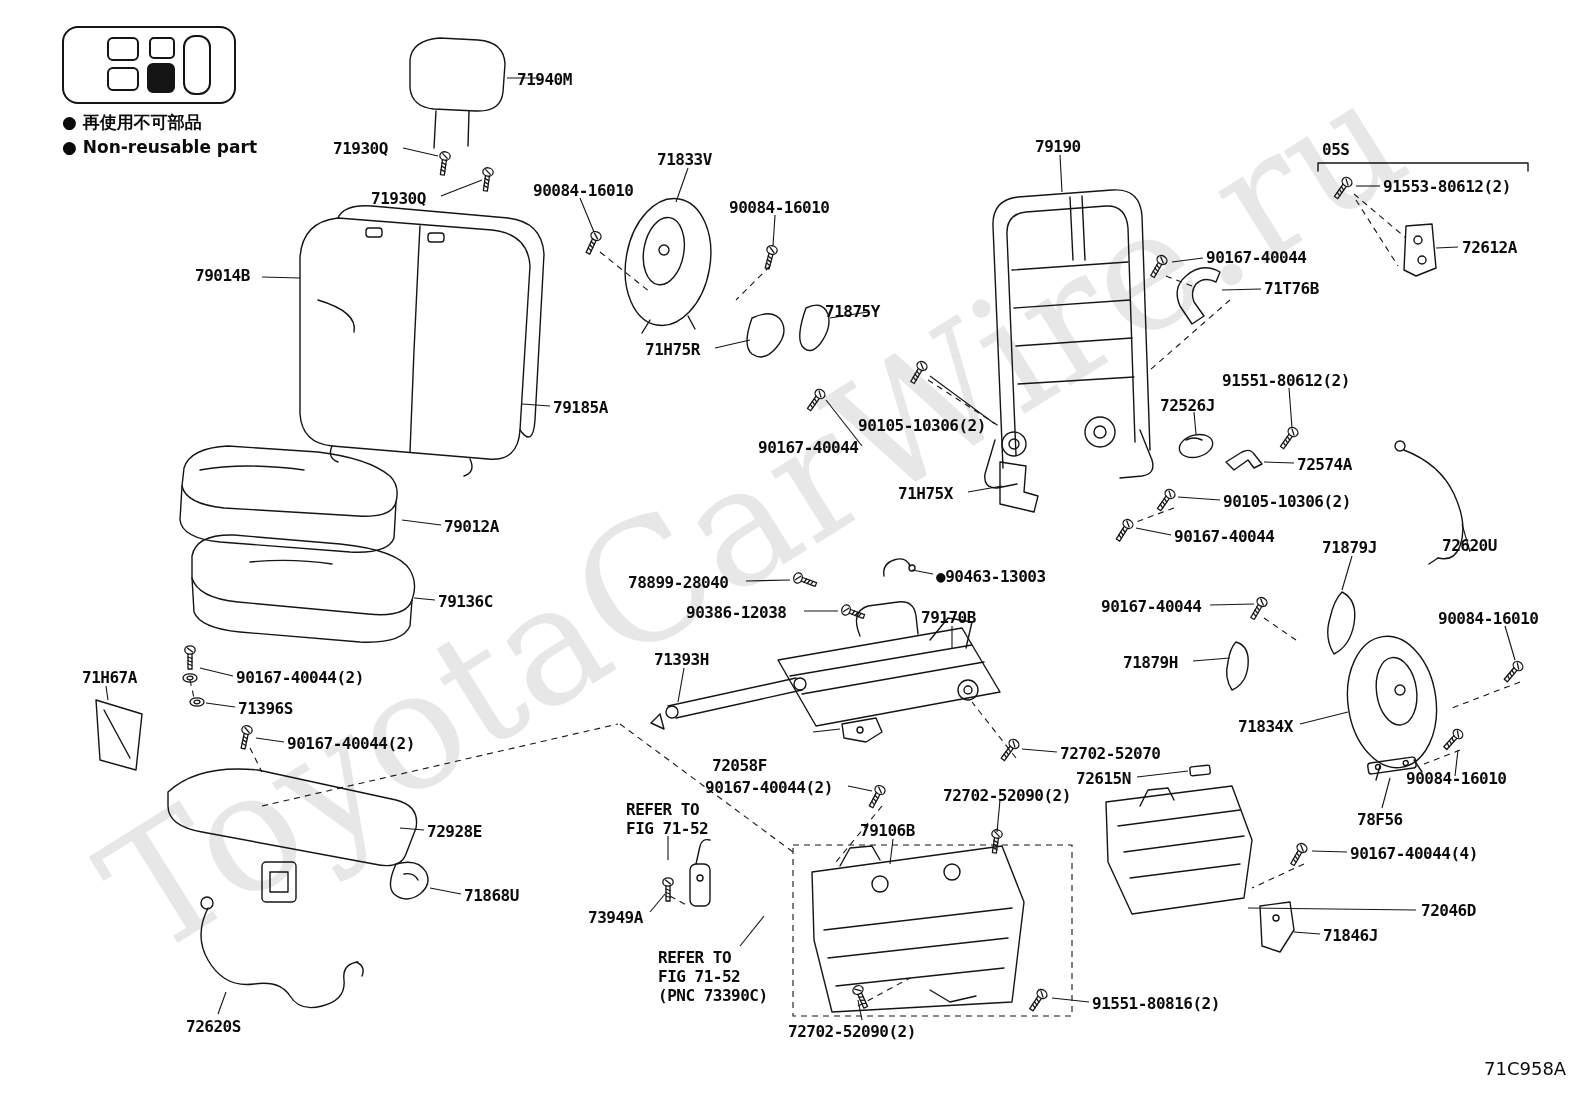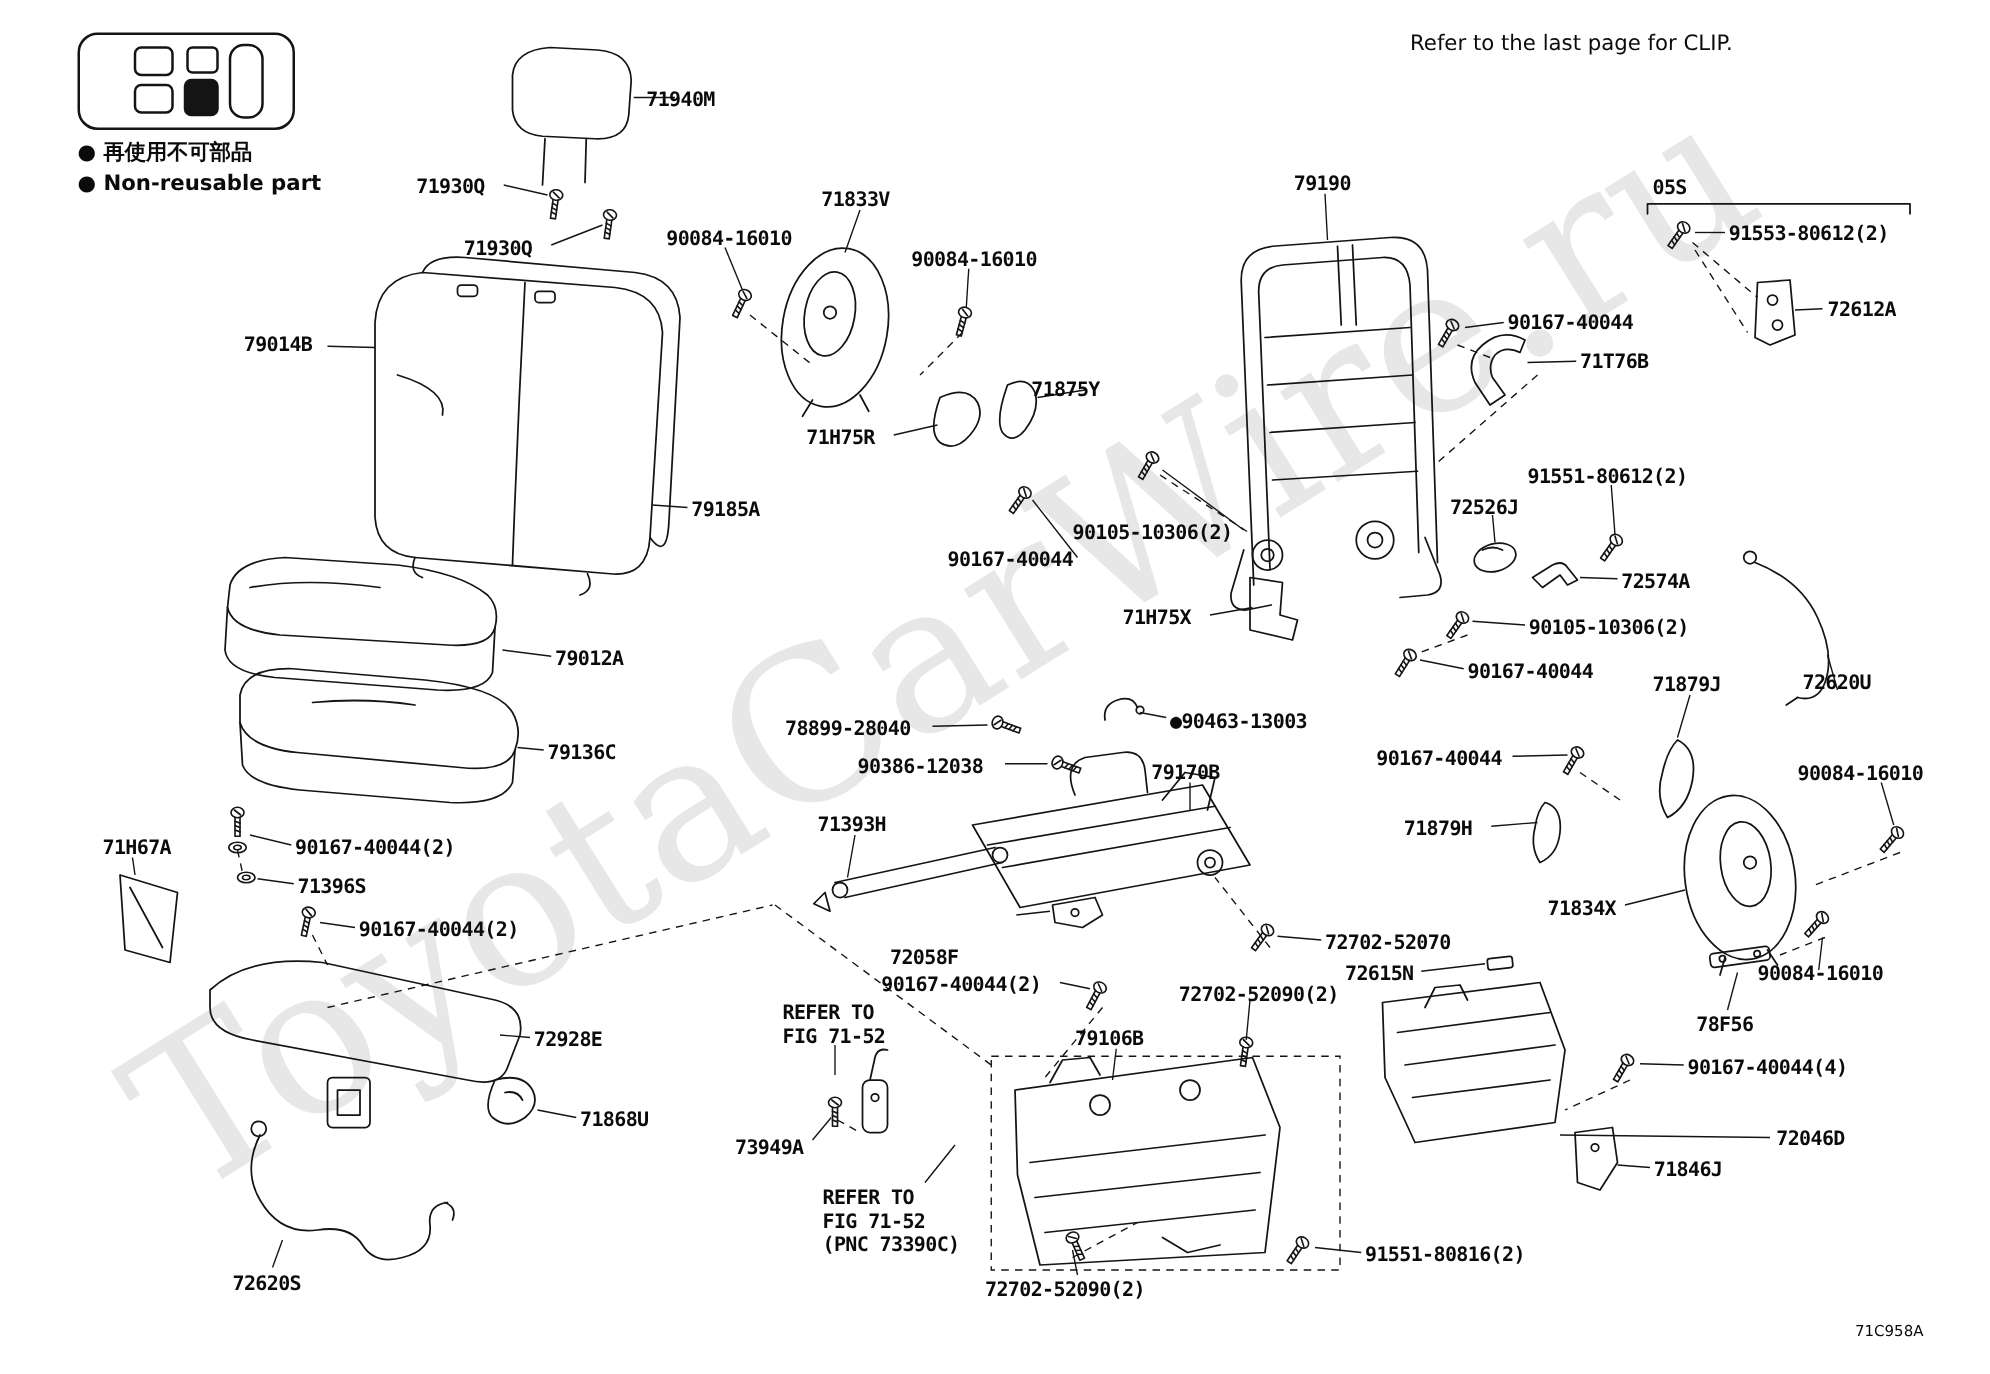--- a/index.html
+++ b/index.html
@@ -18,21 +18,21 @@
   }
   .labels-layer { position:absolute; inset:0; }
   .part-label {
     position:absolute; white-space:pre;
     font-family:"DejaVu Sans Mono", monospace; font-weight:700;
     font-size:16px; line-height:1.2; letter-spacing:-0.5px; color:#0b0b0b;
   }
   .legend { position:absolute; left:28px; top:24px;margin-left:32px; }
   .legend-text { font-family:"DejaVu Sans", sans-serif; font-weight:700; font-size:17px; line-height:1.45; margin-left:2px; }
   .clipnote { position:absolute; left:1128px; top:22px; font-size:17px; line-height:1.6; }
-  .doccode { position:absolute; left:1484px; top:1058px; font-size:12px; font-family:"DejaVu Sans", sans-serif; }
+  .doccode { position:absolute; left:1484px; top:1058px; font-size:18px; font-family:"DejaVu Sans", sans-serif; }
 </style>
 </head>
 <body>
 
 <div class="canvas">
 
   <div class="watermark">ToyotaCarWire.ru</div>
 
   <svg class="art" viewBox="0 0 1592 1099" xmlns="http://www.w3.org/2000/svg">
     <defs>
@@ -364,18 +364,17 @@
         <rect x="90" y="14" width="24" height="20" rx="4"></rect>
         <rect x="88" y="40" width="26" height="28" rx="5" fill="#141414"></rect>
         <rect x="124" y="12" width="26" height="58" rx="11"></rect>
       </g>
     </svg>
     <div class="legend-text">● 再使用不可部品</div>
     <div class="legend-text">● Non-reusable part</div>
   </div>
 
   <div class="clipnote">
-    <div>Refer to the last page for CLIP.</div>
   </div>
 
   <div class="doccode">71C958A</div>
 
 </div>
 
 </body></html>

